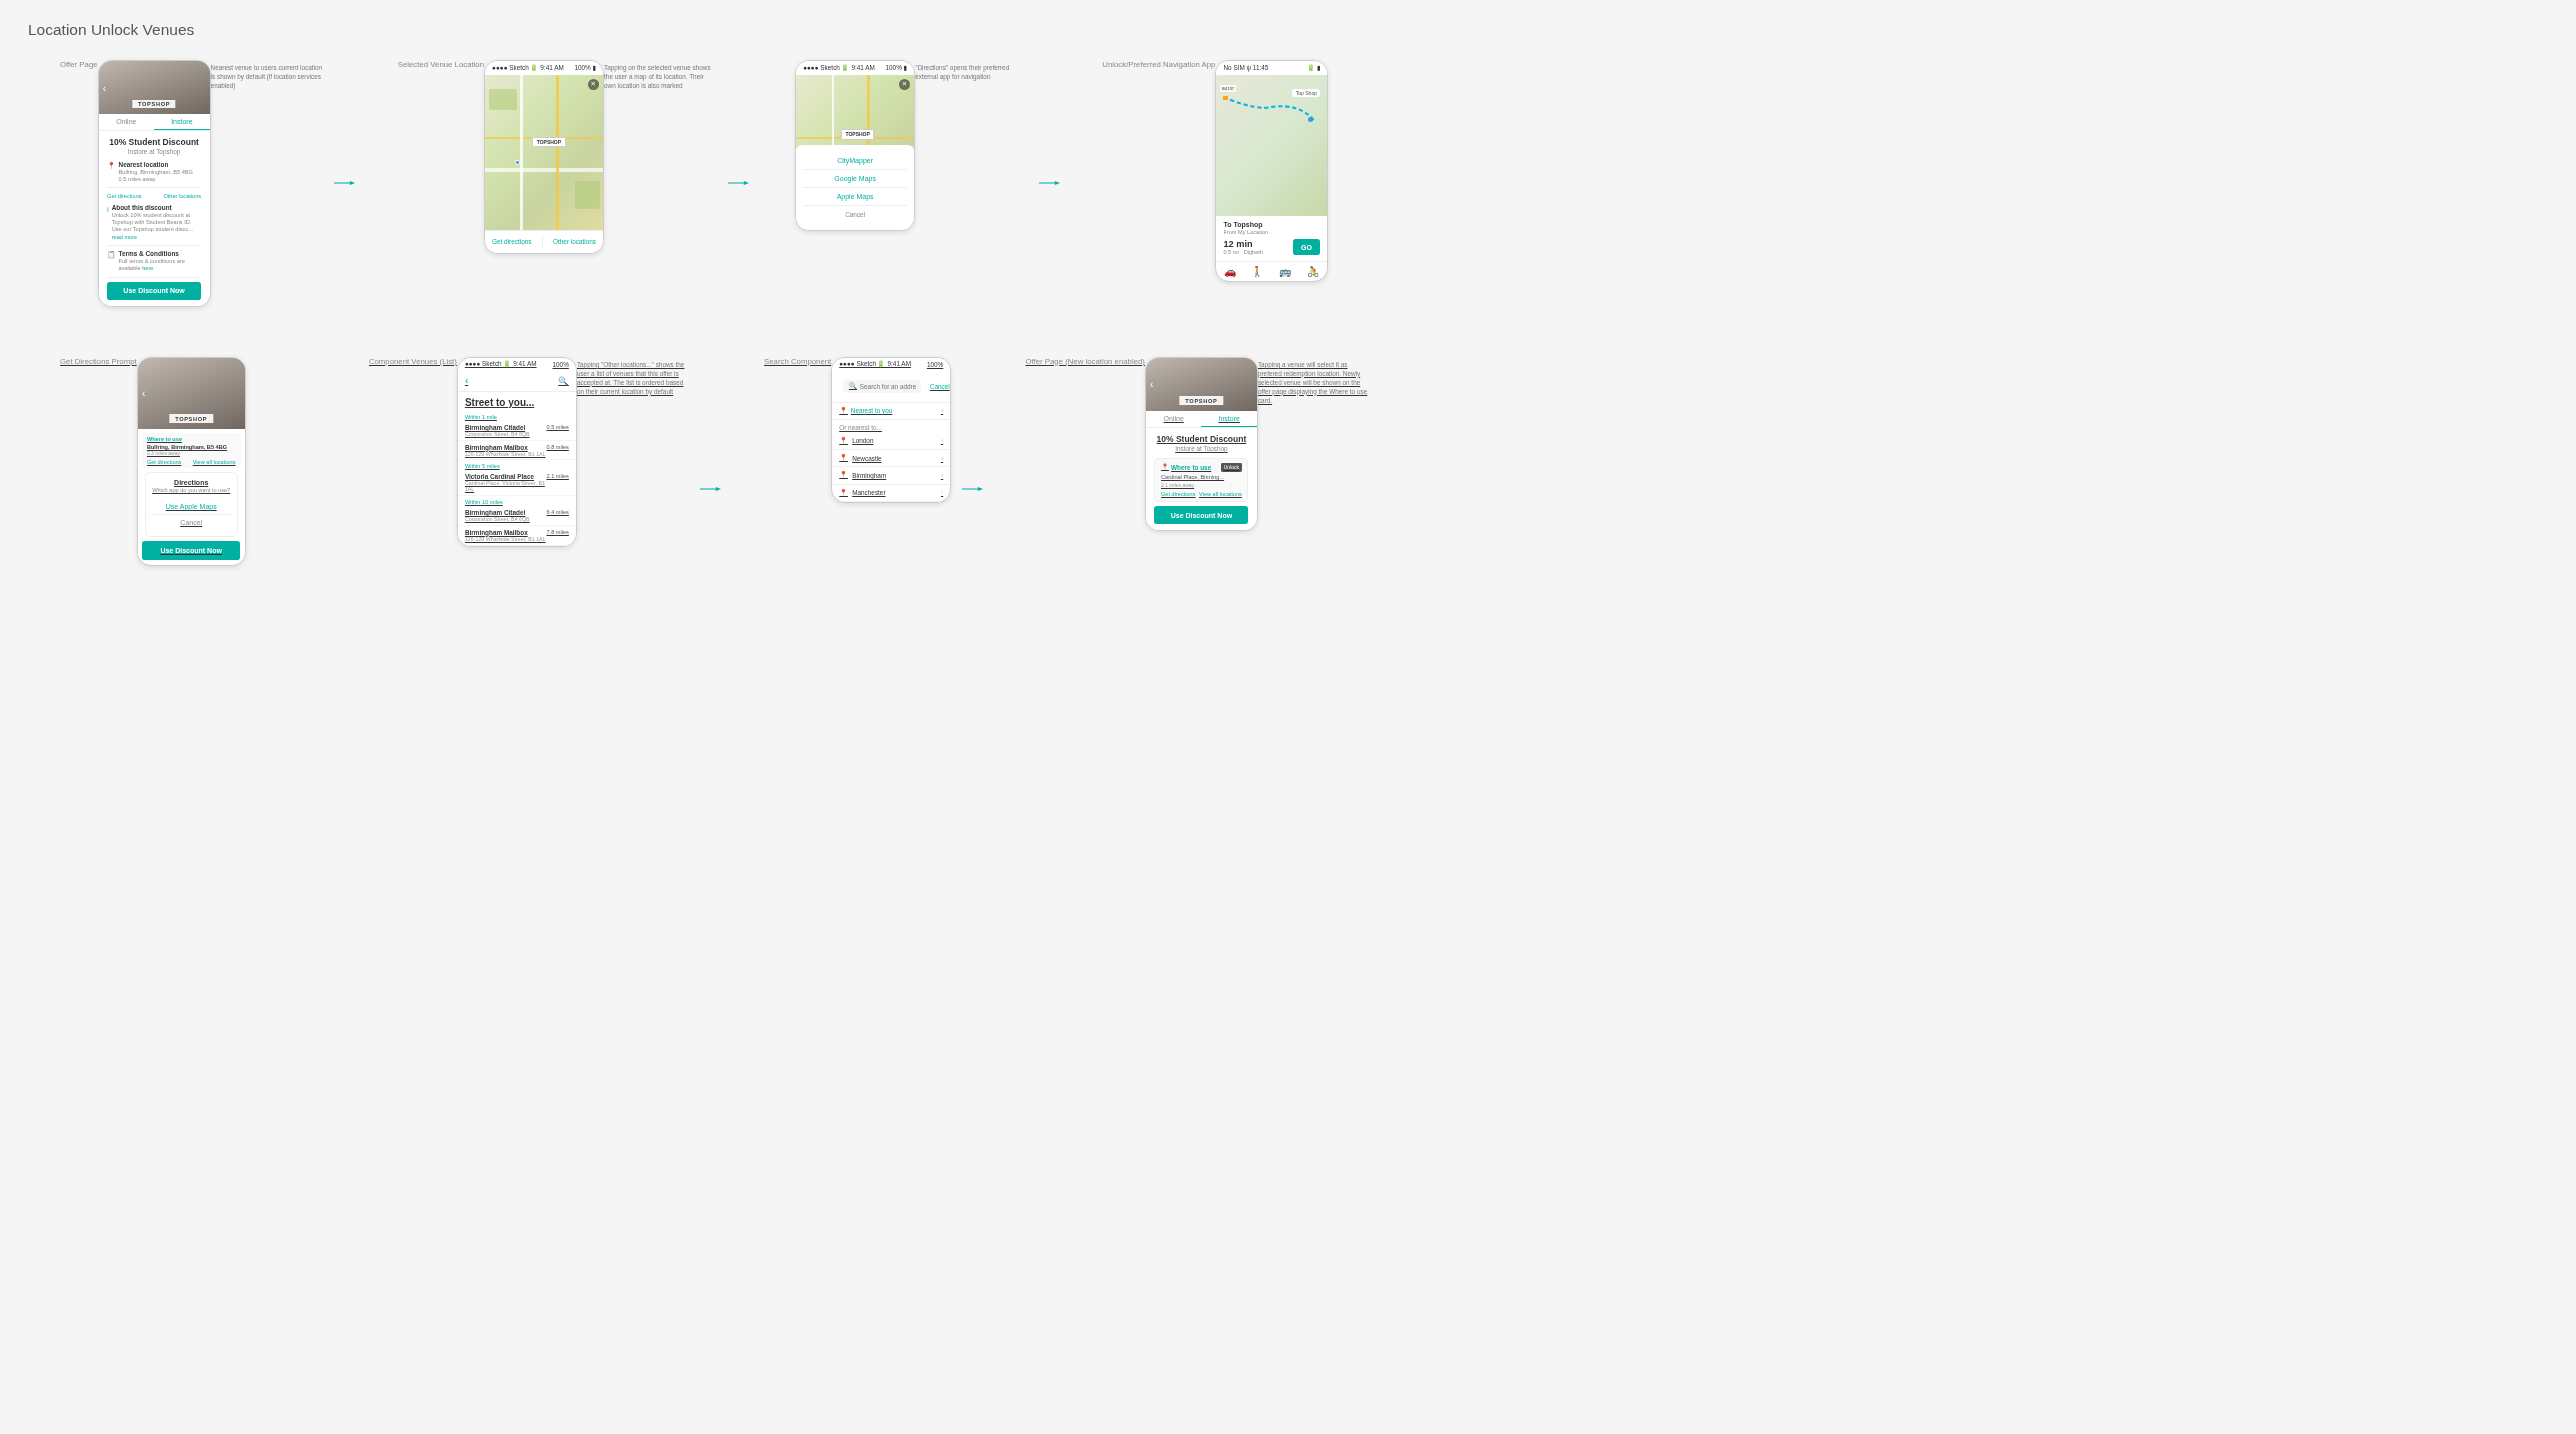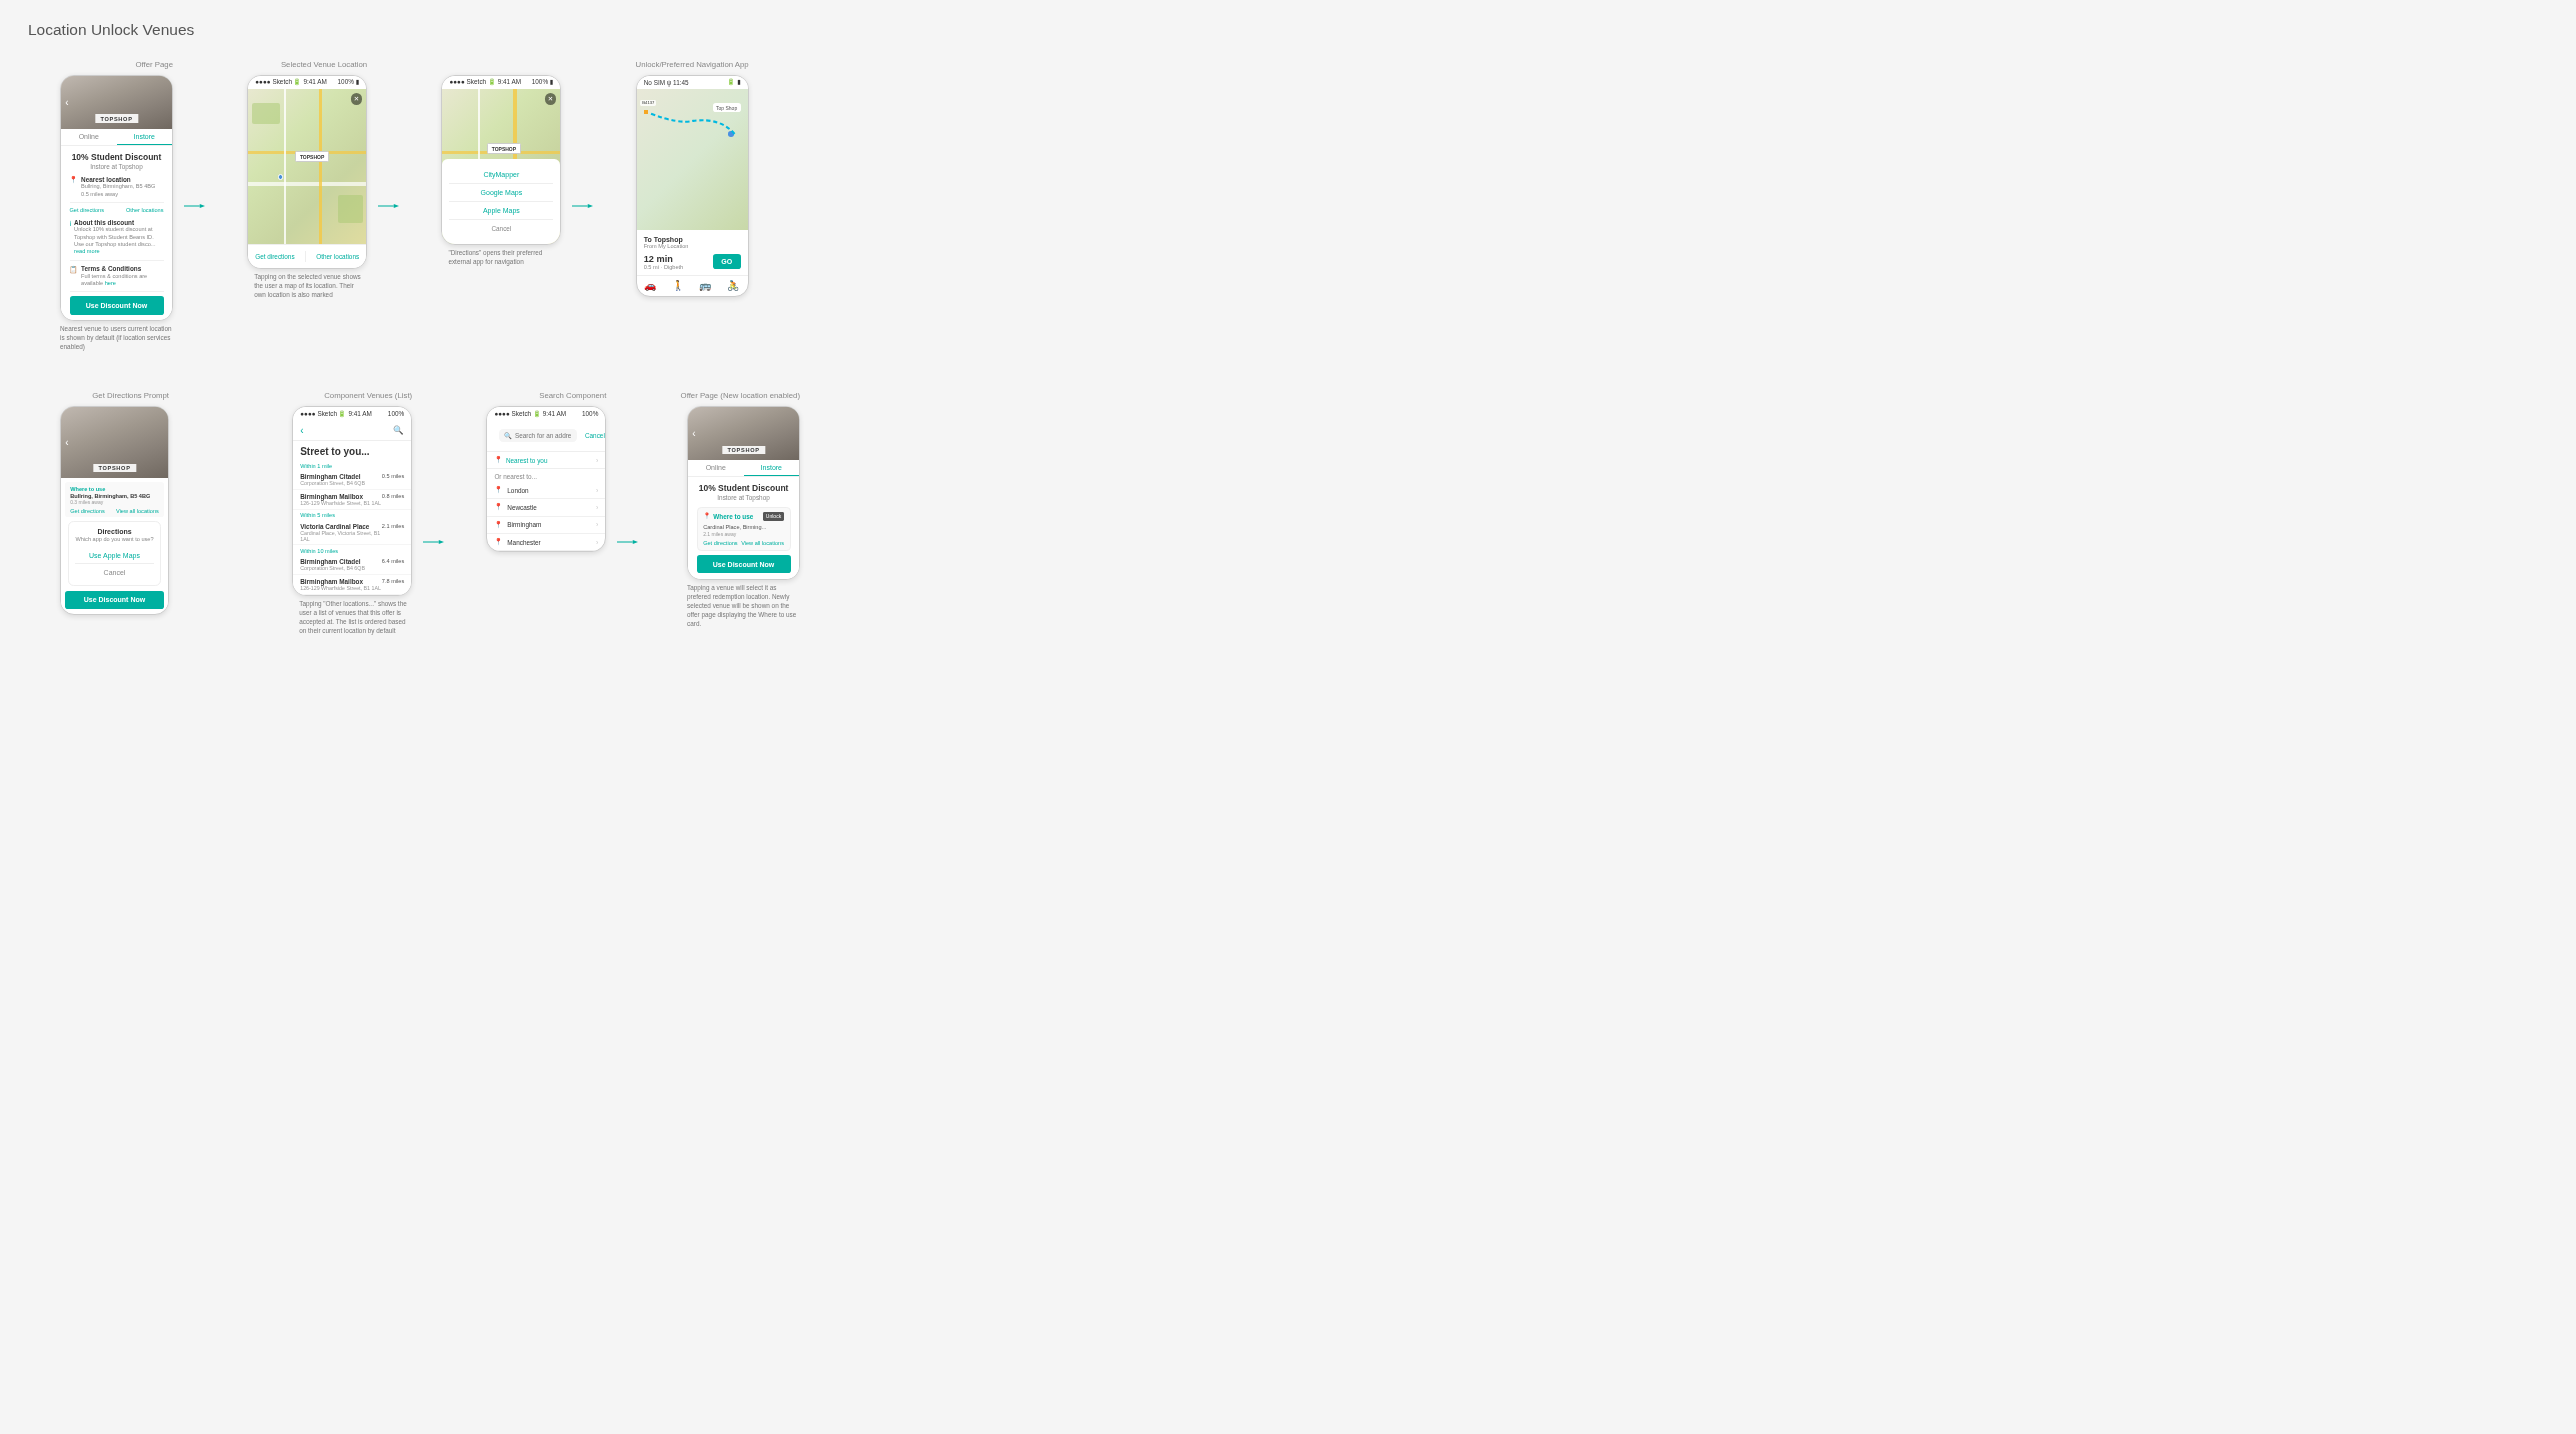--- a/index.html
+++ b/index.html
@@ -433,22 +433,22 @@
     .bottom-section {
       display: flex;
       flex-direction: row;
       gap: 10.6px;
       align-items: flex-start;
       margin-top: 14px;
       flex-wrap: wrap;
     }
     .section-wrapper {
       display: flex;
-      flex-direction: column;
-      align-items: flex-end;
+      flex-direction: row;
+      align-items: flex-start;
       padding-left: 32px;
     }
     .person-silhouette {
       position: absolute;
       top: 0;
       left: 0;
       right: 0;
       bottom: 0;
       background: linear-gradient(160deg, #c0b8b0 0%, #a0988e 40%, #888078 70%, #706860 100%);
     }
@@ -626,21 +626,21 @@
           <span class="nav-transport-icon">🚗</span>
           <span class="nav-transport-icon active">🚶</span>
           <span class="nav-transport-icon">🚌</span>
           <span class="nav-transport-icon">🚴</span>
         </div>
       </div>
     </div>
 
   </div>
 
-  <div class="bottom-section" style="margin-top:18px;width:100%;">
+  <div class="bottom-section" style="margin-top:29px;width:100%;text-decoration:underline;">
 
     <div class="section-wrapper">
       <div class="section-label">Get Directions Prompt</div>
       <div class="phone-frame prompt-phone" style="width:109px;">
 
         <div class="offer-header-img" style="height:71px;">
           <div class="person-silhouette"></div>
           <span class="offer-nav-arrow">‹</span>
           <div class="topshop-logo">TOPSHOP</div>
         </div>

